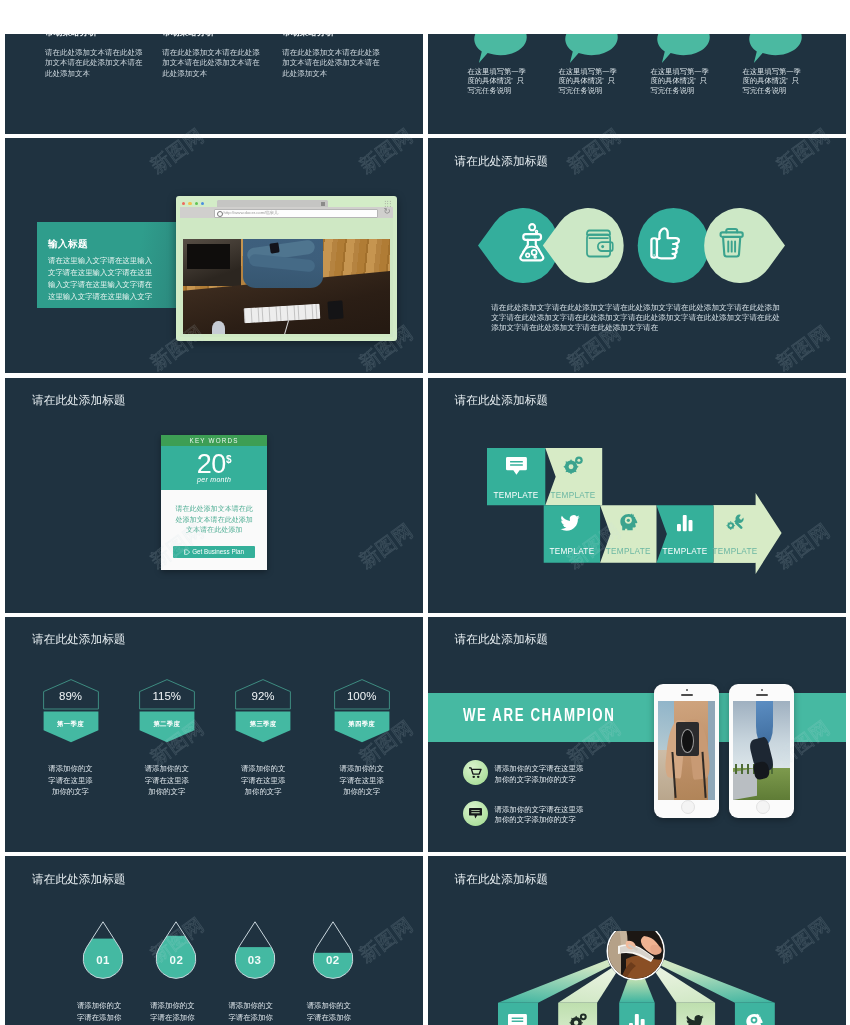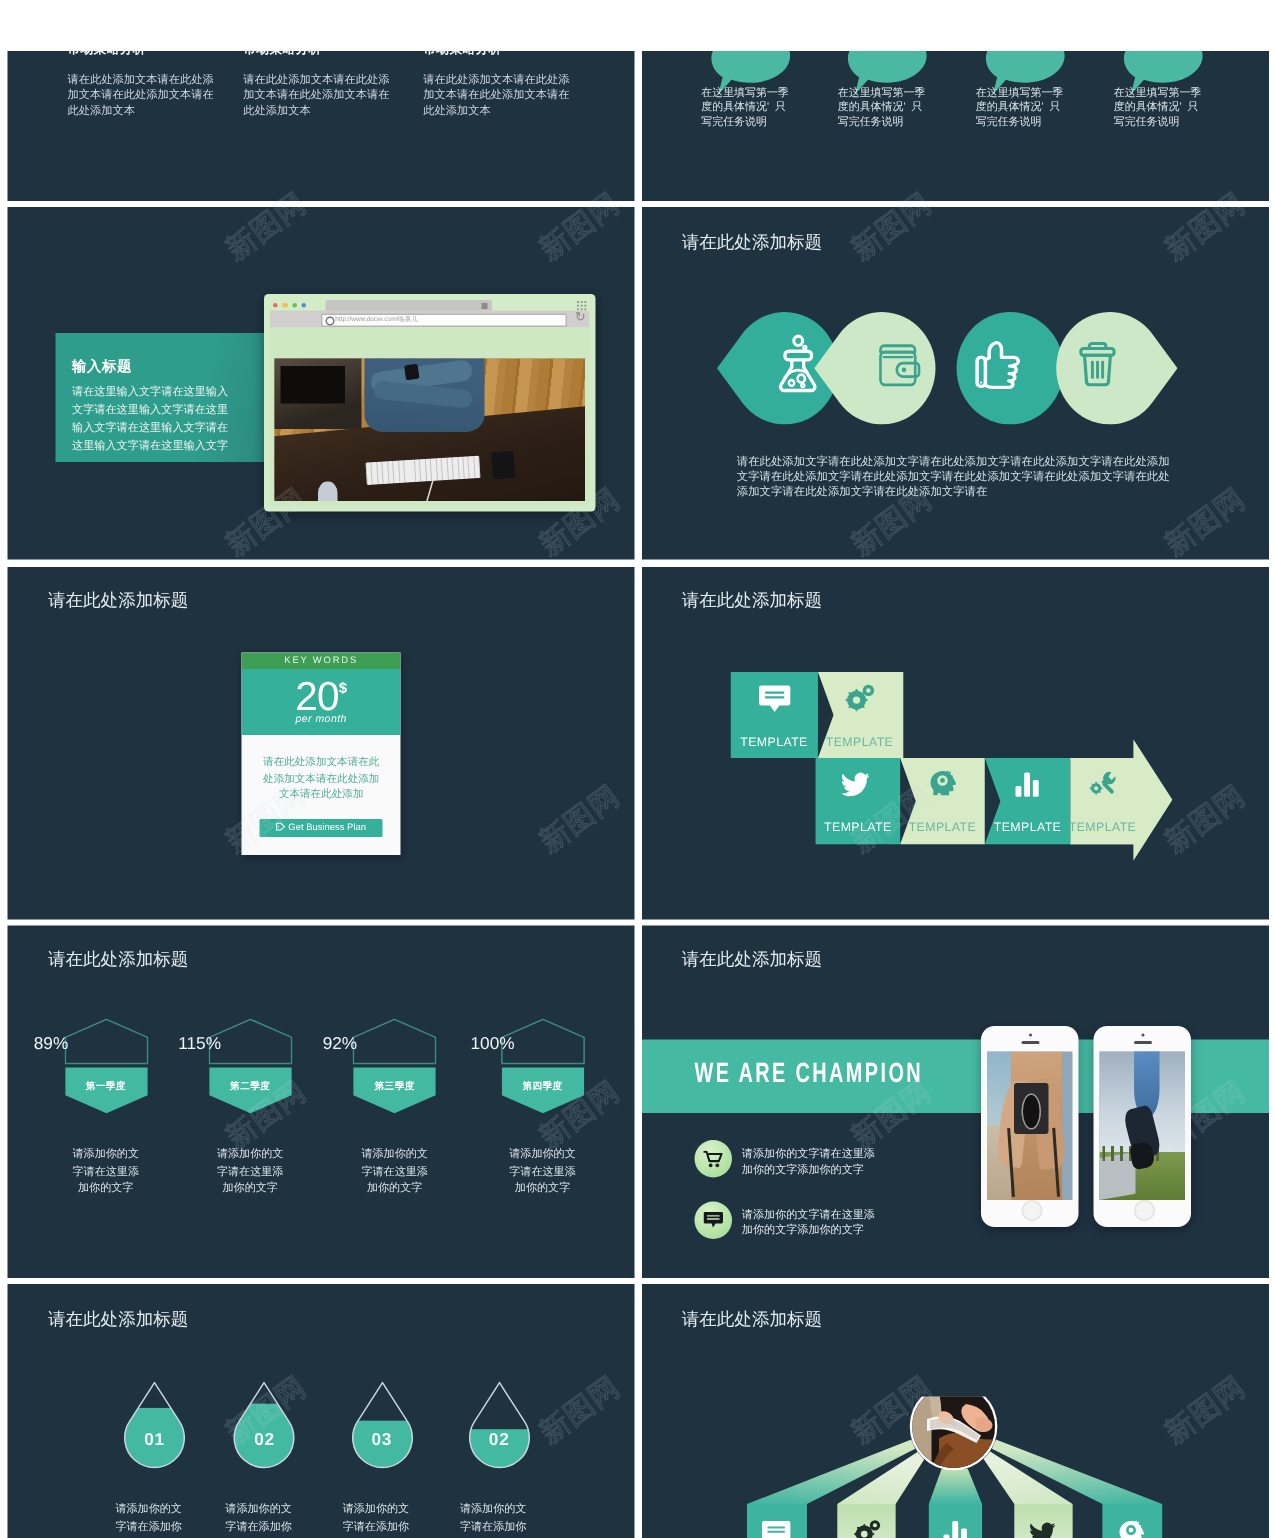--- a/index.html
+++ b/index.html
@@ -13,21 +13,21 @@
   .title{position:absolute;left:27px;top:15.5px;font-size:11.7px;color:#e6edf0;letter-spacing:0;}
 
   
   .s1col{position:absolute;top:128px;width:100px;}
   .s1h{font-size:8.5px;font-weight:700;color:#eef3f6;letter-spacing:.2px;}
   .s1b{margin-top:9px;font-size:7.5px;line-height:10.4px;color:#cfd9df;}
 
   
   .s2item{position:absolute;top:122px;width:82px;}
   .s2bub{position:absolute;left:6px;top:0;width:53px;height:42px;}
-  .s2t{position:absolute;left:0;top:36px;width:59px;font-size:7.3px;line-height:9.3px;color:#dde6ea;white-space:pre-wrap;}
+  .s2t{position:absolute;left:0;top:46px;width:59px;font-size:7.3px;line-height:9.3px;color:#dde6ea;white-space:pre-wrap;}
 
   
   .s3panel{position:absolute;left:31.9px;top:84.1px;width:266px;height:85.4px;
       background:linear-gradient(100deg,#2f9d8c 0%,#2f9d8c 38%,rgba(47,157,140,.55) 78%,rgba(47,157,140,.12) 100%);}
   .s3h{position:absolute;left:11.1px;top:15.6px;font-size:9.6px;font-weight:700;color:#ffffff;letter-spacing:.4px;}
   .s3b{position:absolute;left:11.1px;top:32.6px;width:109px;font-size:7.45px;line-height:11.9px;color:#eaf5f2;}
   .s3browser{position:absolute;left:171px;top:57.5px;width:220.5px;height:145px;background:#d3ecc7;
       border-radius:3px;box-shadow:0 2px 8px rgba(0,0,0,.40);}
   .s3chrome{position:absolute;left:4px;top:4px;right:4px;height:18px;}
   .s3tabrow{position:absolute;left:0;top:0;right:0;height:7.5px;}
@@ -79,21 +79,21 @@
   .pctat{}
 
   
   .s6svg{position:absolute;left:59px;top:70.7px;width:295px;height:126px;}
   .s6lbl{font-family:"Liberation Sans",sans-serif;font-size:8.2px;letter-spacing:.3px;}
   .s6body{position:absolute;left:191px;top:76.5px;width:144px;font-size:7.3px;line-height:10.4px;color:#d8e2e8;}
 
   
   .hexitem{position:absolute;top:62.6px;width:96px;}
   .hexsvg{position:absolute;left:20px;top:0;width:56px;height:64px;}
-  .hexpct{position:absolute;left:0;top:11px;width:96px;font-size:11.5px;color:#f2f6f8;font-weight:300;}
+  .hexpct{position:absolute;left:0;top:11px;width:96px;text-align:center;font-size:11.5px;color:#f2f6f8;font-weight:300;}
   .hexbdg{position:absolute;left:0;top:40.3px;width:96px;text-align:center;font-size:6.4px;color:#ffffff;font-weight:700;letter-spacing:.3px;}
   .hexcap{position:absolute;left:22.5px;top:83.4px;width:51px;text-align:center;font-size:7.4px;line-height:11.7px;color:#dde5ea;}
 
   
   .champband{position:absolute;left:0;right:0;top:76px;height:49.2px;background:#46b9a2;}
   .champtxt{position:absolute;left:35.3px;top:11.4px;font-size:18.6px;font-weight:700;color:#ffffff;
       letter-spacing:2.2px;transform:scaleX(.715);transform-origin:left top;}
   .phone{position:absolute;width:65.3px;height:134.1px;background:#fbfbfb;border-radius:9px;
       box-shadow:0 2px 7px rgba(0,0,0,.3);}
   .phspk{position:absolute;left:50%;margin-left:-6px;top:10px;width:12px;height:2px;border-radius:1px;background:#4d4d4d;}

